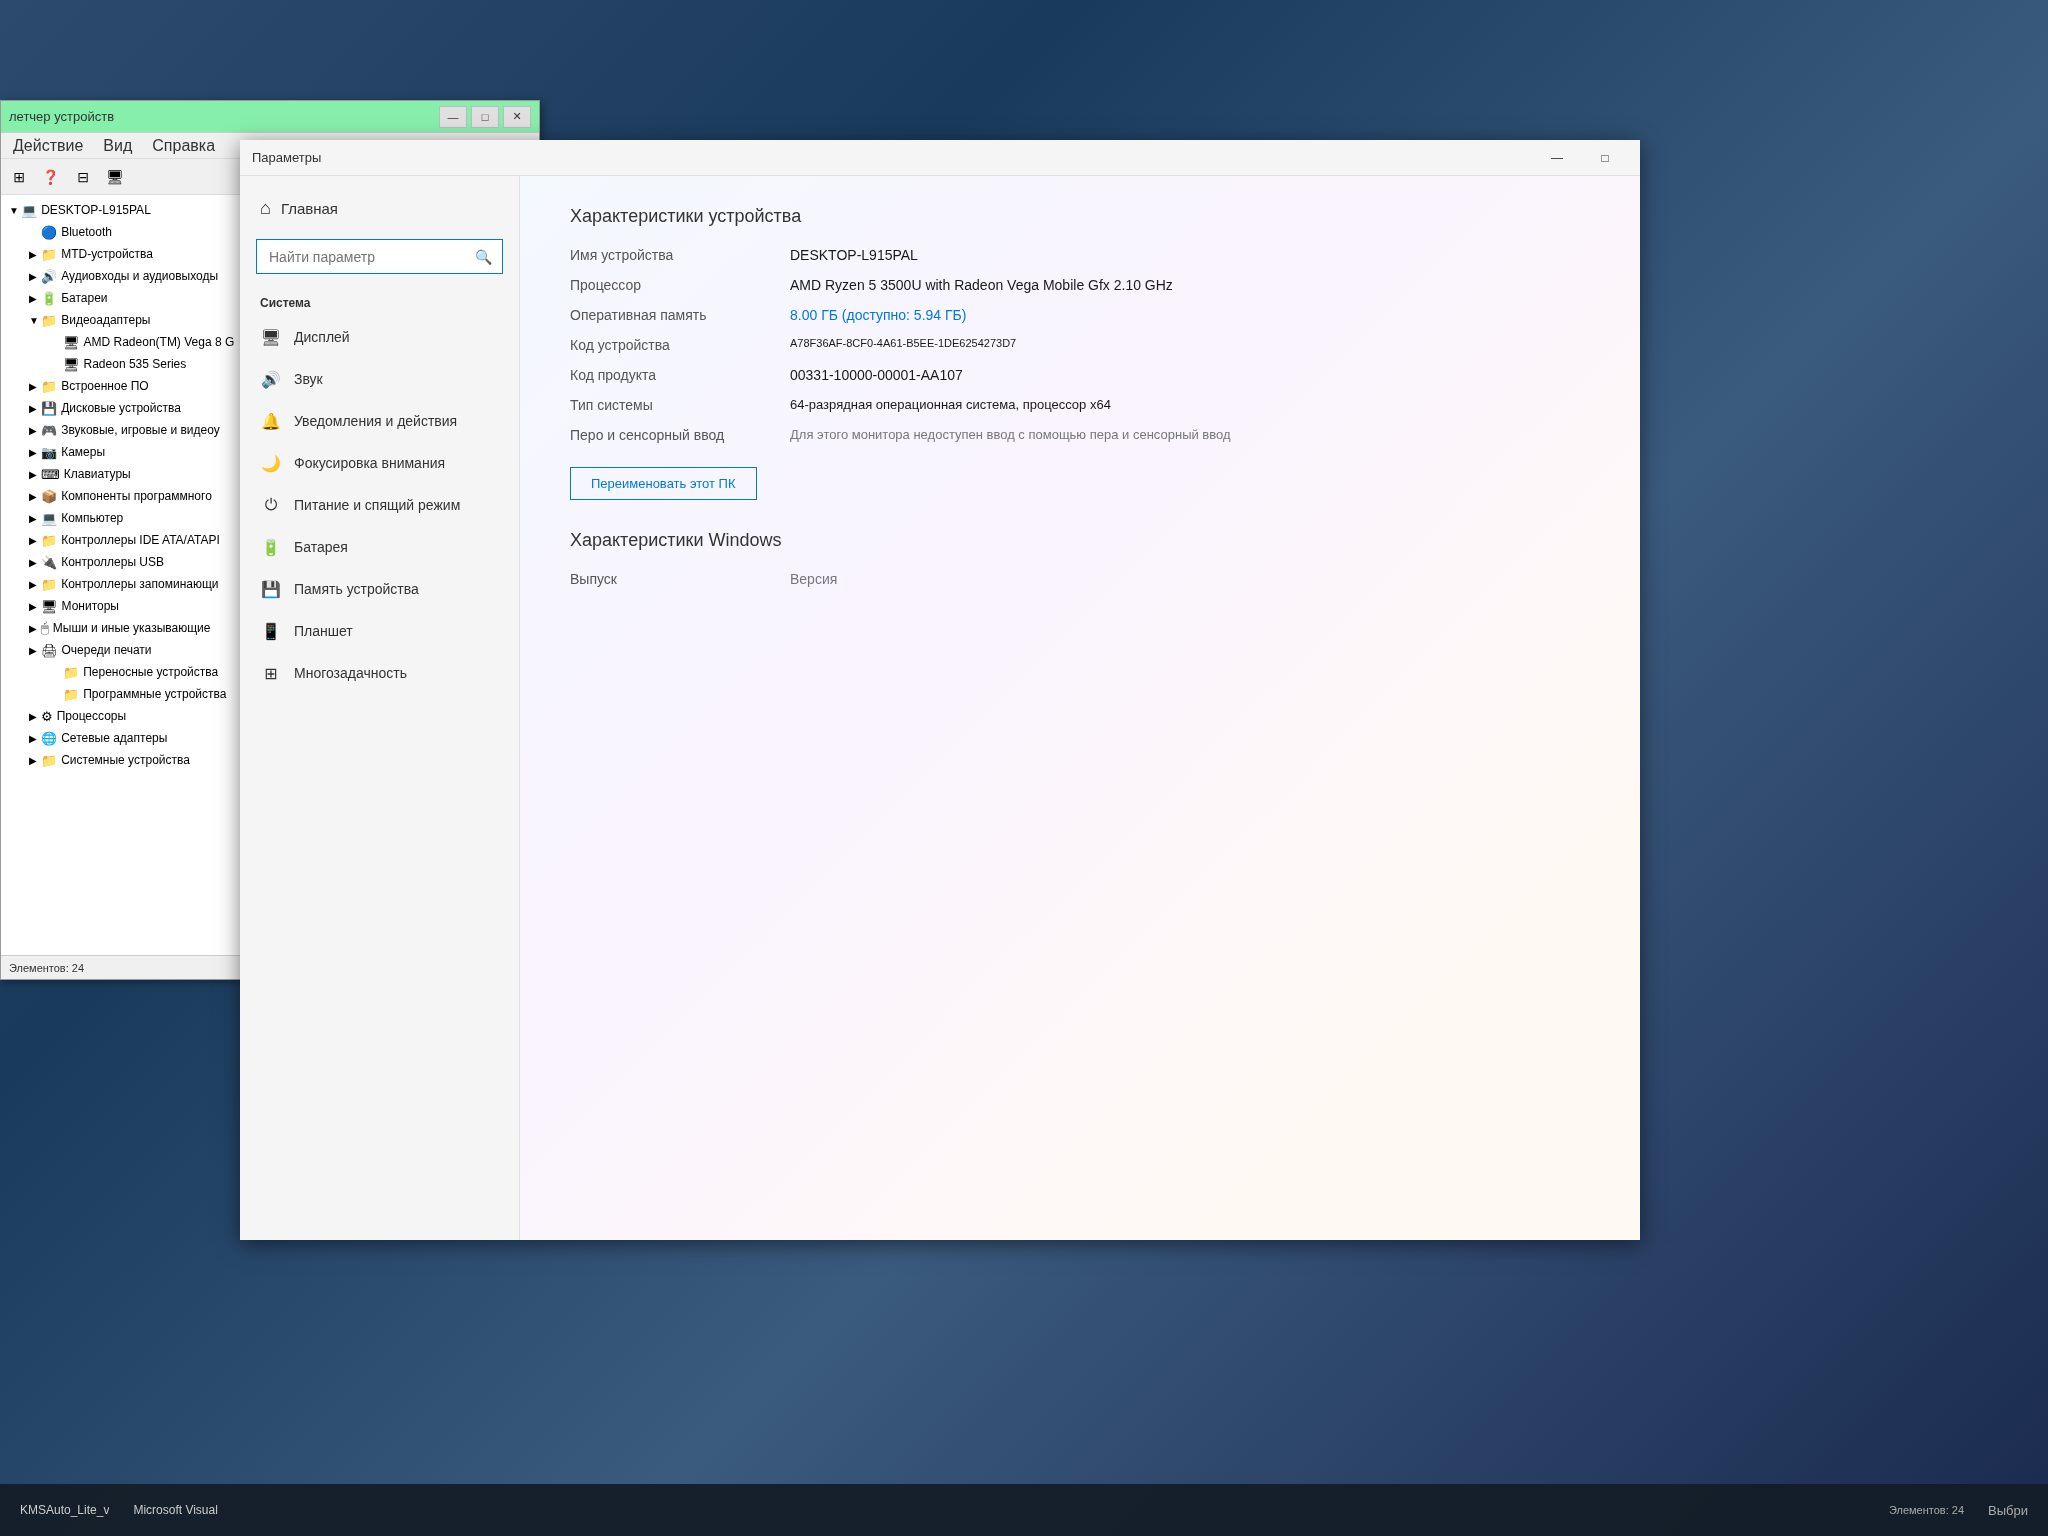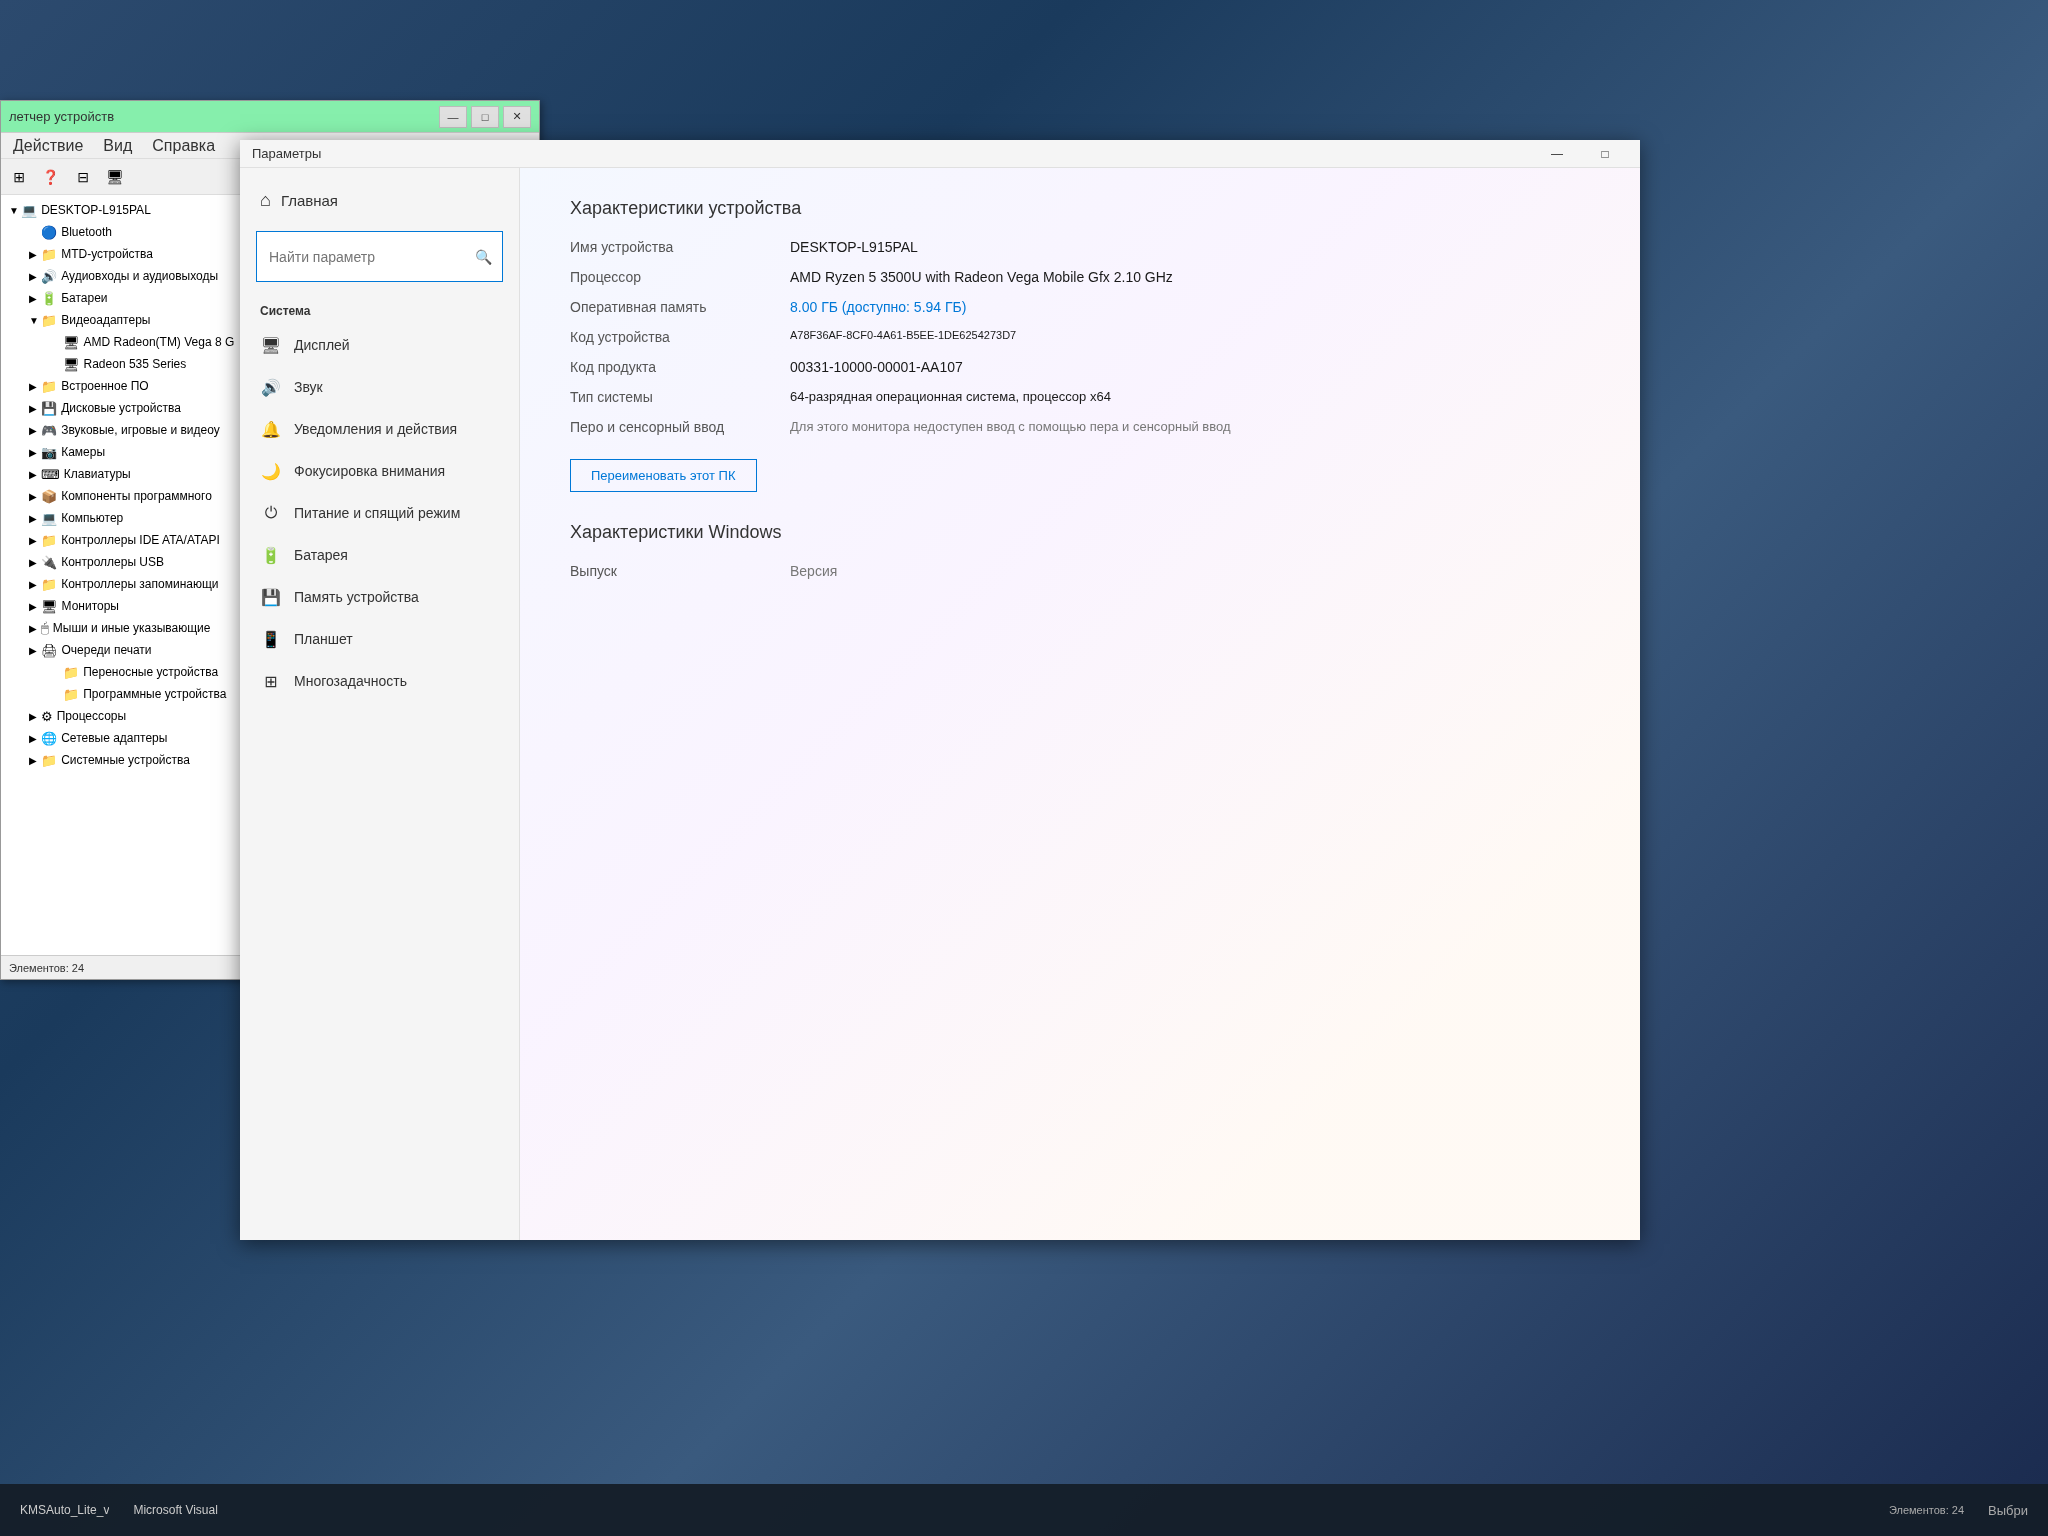--- a/index.html
+++ b/index.html
@@ -161,21 +161,21 @@
       height: 1100px;
       background: white;
       box-shadow: 0 4px 20px rgba(0,0,0,0.5);
       z-index: 20;
       display: flex;
       flex-direction: column;
     }
 
     .settings-titlebar {
       background: #f5f5f5;
-      height: 28px;
+      height: 36px;
       display: flex;
       align-items: center;
       padding: 0 12px;
       border-bottom: 1px solid #e0e0e0;
     }
 
     .settings-title {
       font-size: 13px;
       color: #333;
       flex: 1;
@@ -225,21 +225,21 @@
     }
     .settings-nav-home .home-icon { margin-right: 10px; font-size: 18px; }
 
     .settings-search {
       margin: 10px 16px;
       position: relative;
     }
 
     .settings-search-input {
       width: 100%;
-      height: 51px;
+      height: 35px;
       border: 1.5px solid #0078d7;
       padding: 0 36px 0 12px;
       font-size: 14px;
       color: #999;
       outline: none;
       background: white;
     }
 
     .settings-search-icon {
       position: absolute;

